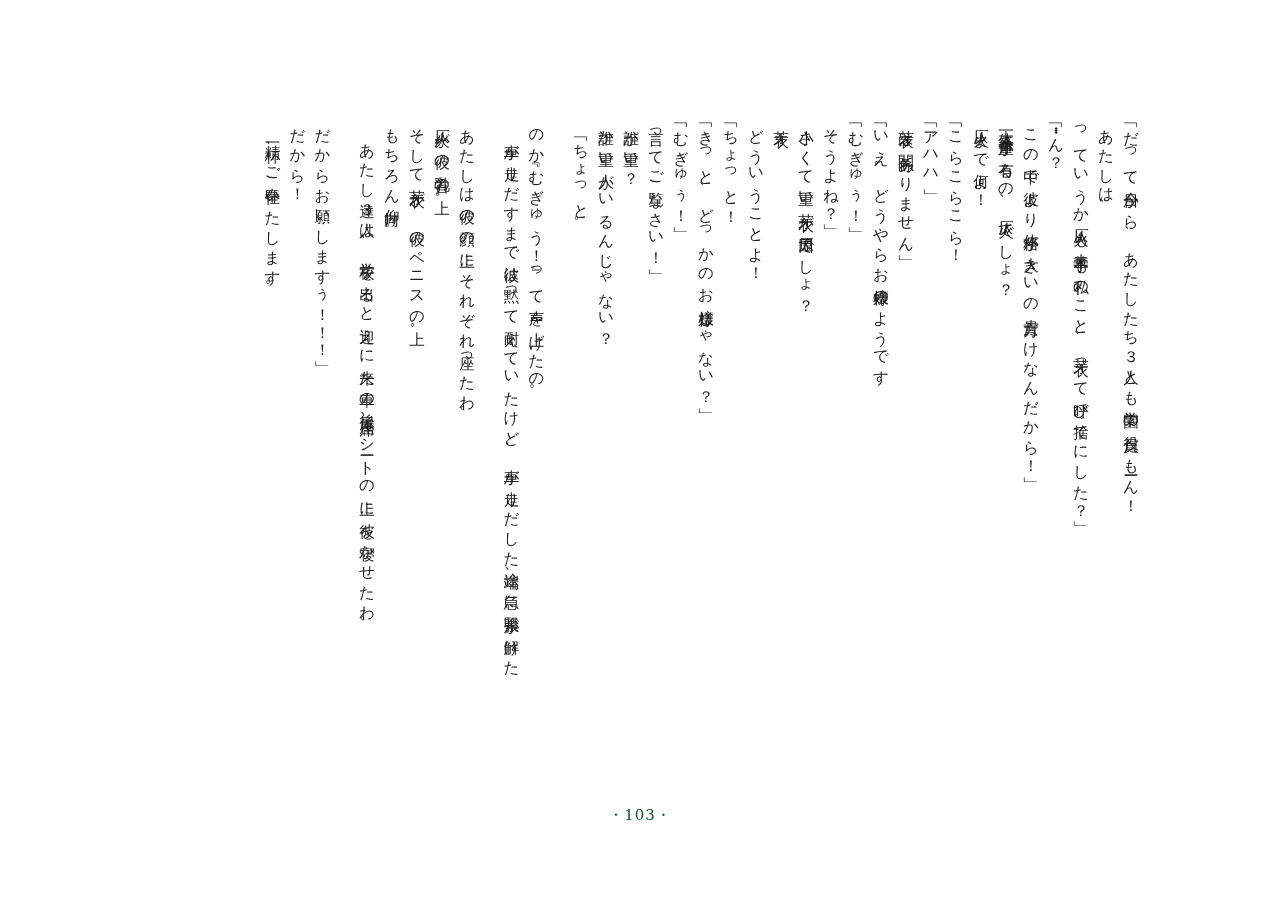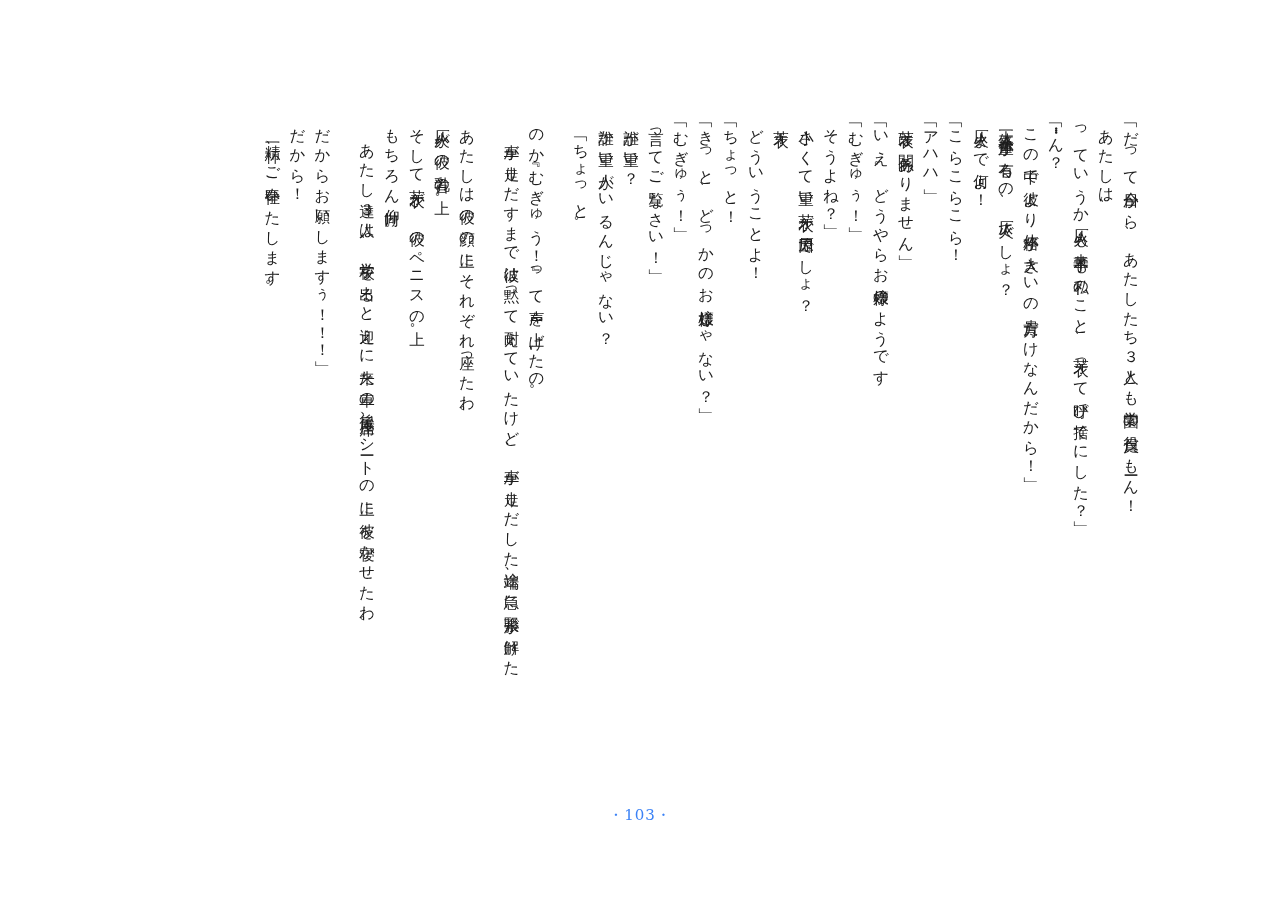--- a/index.html
+++ b/index.html
@@ -52,21 +52,21 @@
   }
   #page-number {
     position: absolute;
     left: 0;
     right: 0;
     top: 806px;
     text-align: center;
     font-family: "DejaVu Serif", "Liberation Serif", serif;
     font-size: 15px;
     letter-spacing: 1px;
-    color: #3b82f6;
+    color: #14532d;
   }
 </style>
 </head>
 <body>
 
 <div id="page">
 
   <div id="text-block">
       <div class="tline indent">精一杯、ご奉仕いたします。</div>
       <div class="tline">だから！</div>

